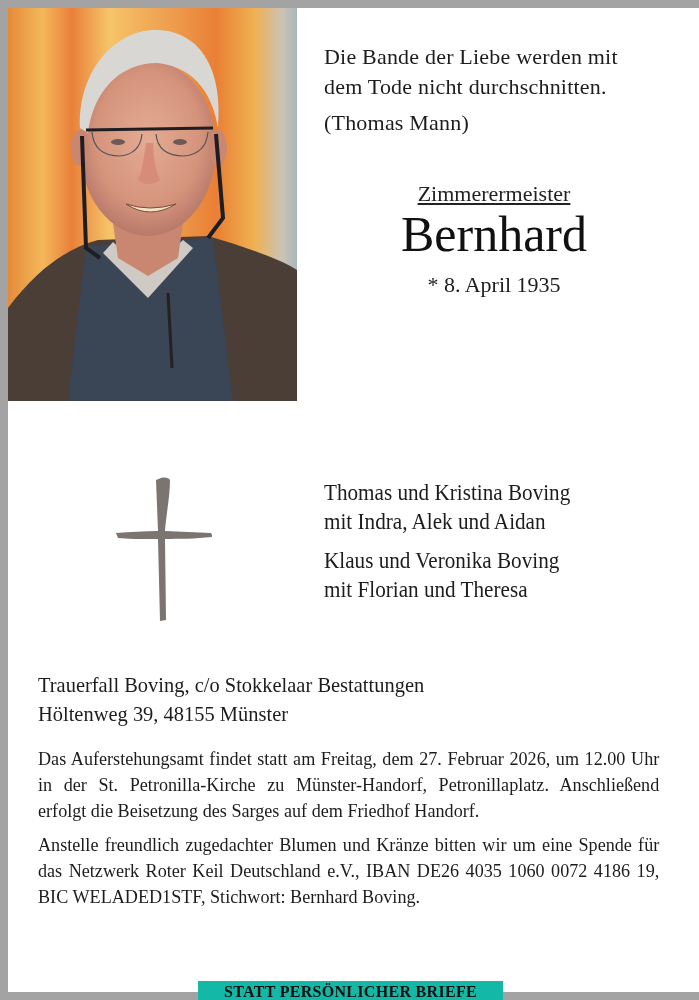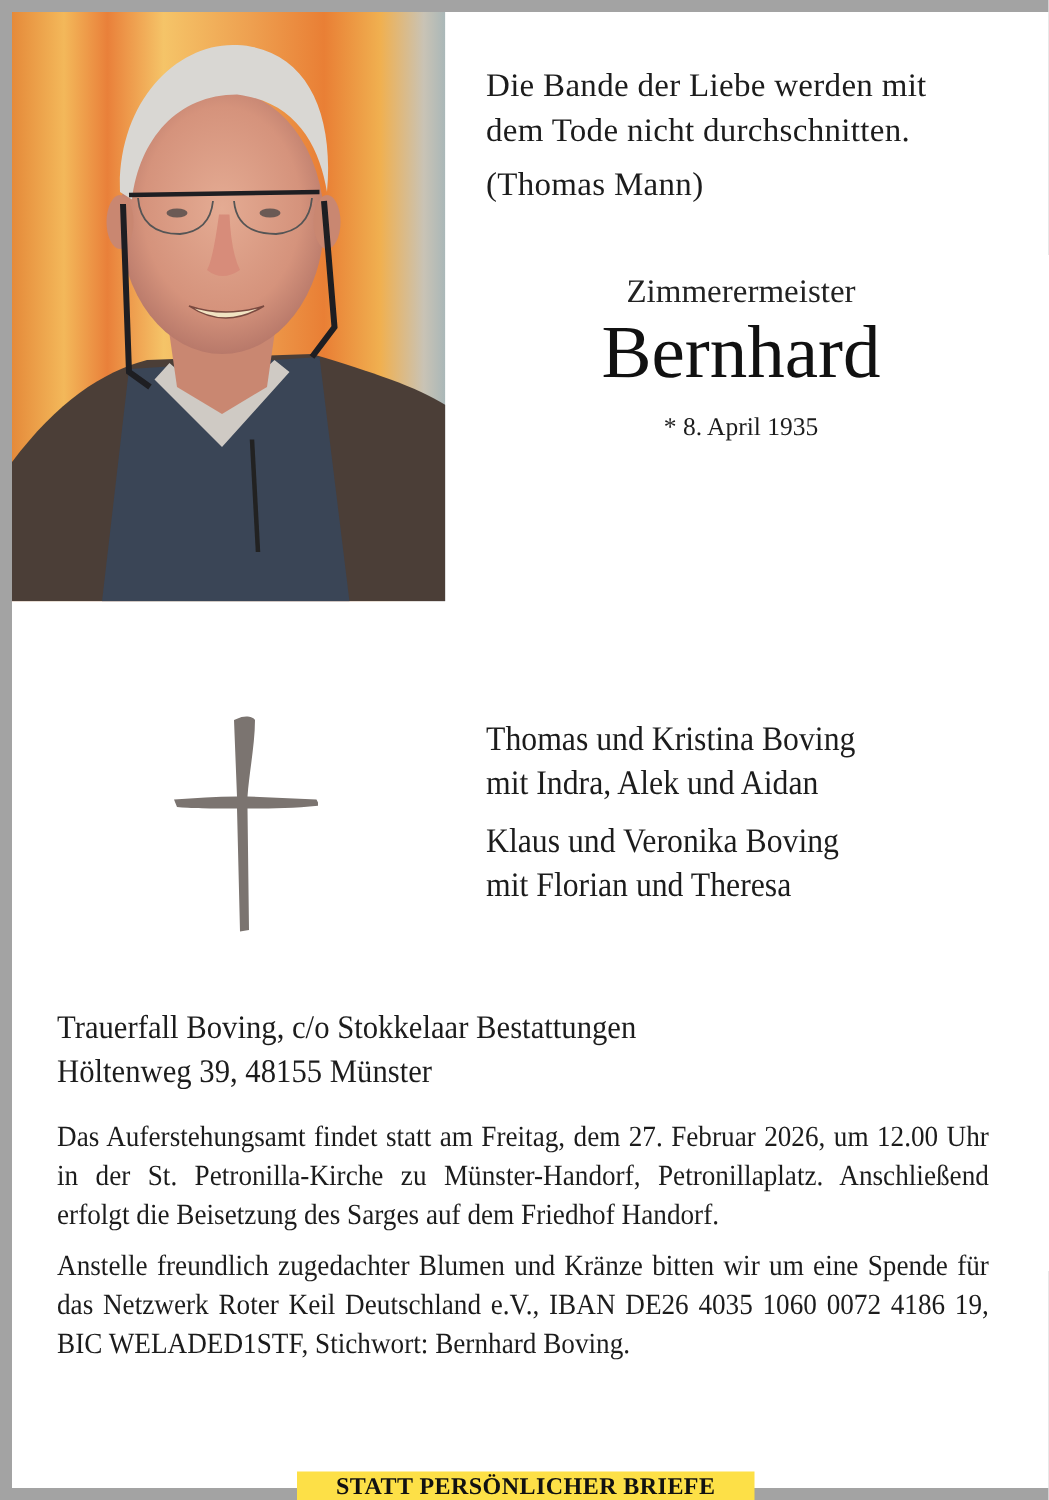--- a/index.html
+++ b/index.html
@@ -20,23 +20,23 @@
   }
   .photo svg { display: block; width: 289px; height: 393px; }
   .quote {
     position: absolute; left: 316px; top: 34px; width: 350px;
     font-size: 22px; line-height: 30px; letter-spacing: 0.2px;
   }
   .quote .author { margin-top: 6px; display: block; }
   .deceased {
     position: absolute; left: 289px; width: 394px; top: 172px; text-align: center;
   }
-  .profession { font-size: 22px; line-height: 28px; color: #222; }
+  .profession { font-size: 22px; line-height: 28px; color: #222; text-decoration: underline; }
   .name { font-size: 50px; line-height: 52px; color: #111; }
-  .dates { margin-top: 10px; font-size: 17px; line-height: 30px; }
+  .dates { margin-top: 10px; font-size: 22px; line-height: 30px; }
   .cross {
     position: absolute; left: 108px; top: 468px; width: 96px; height: 146px;
   }
   .mourners {
     position: absolute; left: 316px; top: 470px; width: 360px;
     font-size: 23px; line-height: 29px;
     font-family: "Liberation Serif", serif; transform: scaleX(0.92); transform-origin: left top;
   }
   .mourners .group { margin-bottom: 10px; }
   .address {
@@ -45,21 +45,21 @@
     transform: scaleX(0.93); transform-origin: left top;
   }
   .body-text {
     position: absolute; left: 30px; top: 738px; width: 668px;
     font-size: 19.5px; line-height: 26px; text-align: justify;
     transform: scaleX(0.93); transform-origin: left top;
   }
   .body-text p { margin: 0 0 8px 0; text-align: justify; }
   .footer-label {
     position: absolute; left: 198px; top: 981px; width: 305px; height: 19px;
-    background: #fde047; text-align: center;
+    background: #14b8a6; text-align: center;
     font-size: 16px; font-weight: bold; line-height: 21px; letter-spacing: 0.3px;
     color: #111;
   }
 </style>
 </head>
 <body>
 
 <div class="card">
 
   <div class="photo">

